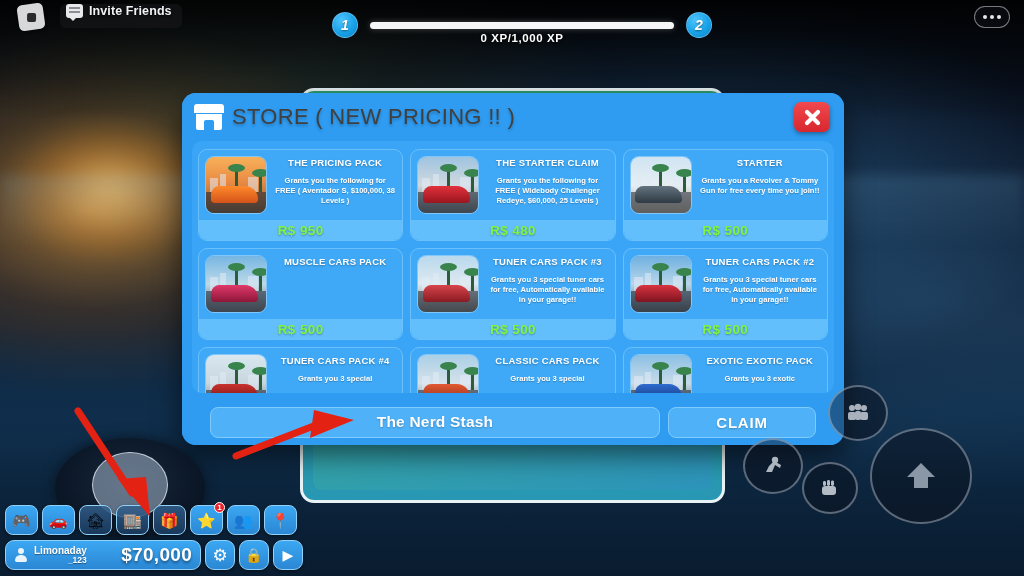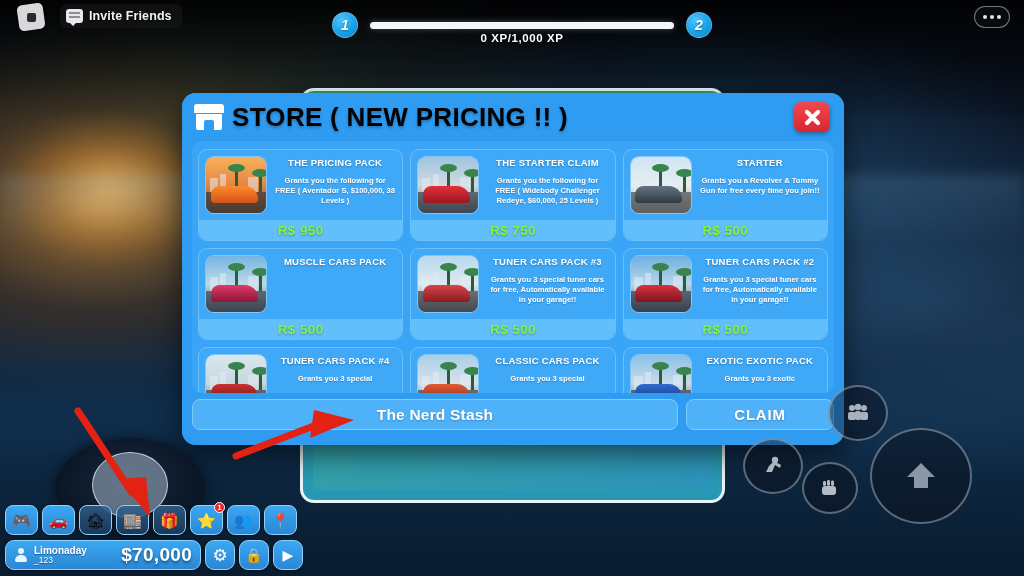--- a/index.html
+++ b/index.html
@@ -44,21 +44,21 @@
   .topbar { position: absolute; left: 0; top: 0; width: 1024px; height: 40px; }
   .roblox-logo {
     position: absolute; left: 18px; top: 4px; width: 26px; height: 26px;
     background: #d8d8da; border-radius: 5px; transform: rotate(-8deg);
     display: flex; align-items: center; justify-content: center;
     box-shadow: 0 1px 3px rgba(0,0,0,.6);
   }
   .roblox-logo i { display:block; width: 9px; height: 9px; background: #2a2a2e; border-radius: 2px; transform: rotate(8deg);}
   .chatbtn {
     position: absolute; left: 60px; top: 4px; height: 24px;
-    display: flex; align-items: center; gap: 6px;
+    display: flex; align-items: flex-start; gap: 6px;
     padding: 0 10px 0 6px; border-radius: 6px;
     background: rgba(25,25,28,.55);
   }
   .chat-ico { width: 17px; height: 14px; background: #e9e9ec; border-radius: 3px; position: relative; flex: 0 0 auto;}
   .chat-ico:after { content:""; position:absolute; left:3px; bottom:-3px; border-left:4px solid transparent; border-right:4px solid transparent; border-top:4px solid #e9e9ec;}
   .chat-ico b { position:absolute; left:3px; top:3px; width:11px; height:1.5px; background:#8d8d95; box-shadow: 0 4px 0 #8d8d95;}
   .chatbtn span { color:#f2f2f4; font-size: 12.5px; font-weight: bold; letter-spacing:.1px; text-shadow: 0 1px 2px rgba(0,0,0,.9); }
 
   .menu-dots {
     position: absolute; right: 14px; top: 6px; width: 36px; height: 22px;
@@ -119,21 +119,21 @@
   .store-header {
     position: relative; height: 48px;
     background: #2f9cf2;
     display: flex; align-items: center; padding: 0 12px;
   }
   .store-icon { width: 30px; height: 26px; position: relative; margin-right: 8px; flex:0 0 auto;}
   .store-icon .awning { position:absolute; left:0; top:0; width:30px; height:9px; background:#fff; border-radius:3px 3px 0 0;}
   .store-icon .body { position:absolute; left:2px; top:10px; width:26px; height:16px; background:#fff; border-radius:0 0 2px 2px;}
   .store-icon .door { position:absolute; left:10px; top:16px; width:10px; height:10px; background:#2f9cf2; border-radius:2px 2px 0 0;}
   .store-title {
-    color:#000000; font-size: 26px; font-weight: bold; letter-spacing: .3px;
+    color:#404040; font-size: 22px; font-weight: normal; letter-spacing: .3px;
     text-shadow: 0 2px 3px rgba(0,0,0,.25);
   }
   .close-btn {
     position:absolute; right: 14px; top: 9px; width: 36px; height: 30px;
     background: linear-gradient(180deg,#f0494d 0%, #d8262f 100%);
     border-radius: 7px; display:flex; align-items:center; justify-content:center;
     box-shadow: 0 2px 4px rgba(0,0,0,.35);
   }
   .close-btn svg { display:block; }
 
@@ -174,21 +174,21 @@
     display:flex; align-items:center; justify-content:center;
     border-radius: 0 0 8px 8px;
   }
   .price {
     color:#7ff53f; font-size: 13.5px; font-weight: bold; letter-spacing:.4px;
     text-shadow: 0 1px 2px rgba(0,0,0,.3);
   }
 
   .store-footer {
     position:absolute; left:0; right:0; bottom:0; height: 46px;
-    display:flex; gap: 8px; padding: 0 10px;
+    display:flex; align-items:center; gap: 8px; padding: 0 28px;
     background: #2f9cf2;
   }
   .code-input {
     flex: 1 1 auto; height: 31px; background: #4fb2f9; border: 1.5px solid #7fcbfd;
     border-radius: 8px; display:flex; align-items:center; justify-content:center;
   }
   .code-input span { color:#ffffff; font-size: 15.5px; font-weight: bold; letter-spacing:.2px; text-shadow: 0 1px 2px rgba(0,0,0,.25);}
   .claim-btn {
     width: 148px; height: 31px; background: #4fb2f9; border: 1.5px solid #7fcbfd;
     border-radius: 8px; display:flex; align-items:center; justify-content:center;
@@ -230,21 +230,21 @@
     background: linear-gradient(180deg, #3ba7f2 0%, #2b87d4 100%);
     border: 1.5px solid #8fd3fb;
     display:flex; align-items:center; padding: 0 8px; gap: 6px;
     box-shadow: 0 1px 3px rgba(0,0,0,.45);
   }
   .avatar { width:14px; height:14px; flex:0 0 auto; position:relative;}
   .avatar .head { position:absolute; left:4px; top:0; width:6px; height:6px; border-radius:50%; background:#eaf4fb;}
   .avatar .body { position:absolute; left:1px; top:7px; width:12px; height:7px; border-radius: 6px 6px 2px 2px; background:#eaf4fb;}
   .pname { display:flex; flex-direction:column; line-height:1.02; flex: 0 0 auto;}
   .pname b { color:#ffffff; font-size: 10px; font-weight:bold; text-shadow: 0 1px 1px rgba(0,0,0,.4);}
-  .pname i { color:#ffffff; font-size: 8.5px; font-style:normal; font-weight:normal; text-shadow: 0 1px 1px rgba(0,0,0,.4);}
+  .pname i { color:#ffffff; font-size: 8.5px; font-style:normal; font-weight:bold; text-shadow: 0 1px 1px rgba(0,0,0,.4); text-align: right;}
   .money { margin-left:auto; color:#ffffff; font-size: 19px; font-weight:bold; letter-spacing:.3px; text-shadow: 0 2px 3px rgba(0,0,0,.45);}
   .sq-btn {
     width: 30px; height: 30px; border-radius: 9px;
     background: linear-gradient(180deg, #3ba7f2 0%, #2b87d4 100%);
     border: 1.5px solid #8fd3fb; display:flex; align-items:center; justify-content:center;
     box-shadow: 0 1px 3px rgba(0,0,0,.45);
   }
 
   
   .tc {
@@ -357,21 +357,21 @@
                 <div class="palm" style="left:88%;height:32%;"></div>
                 <div class="ground"></div>
                 <div class="car" style="background:linear-gradient(180deg,#e0303a,#9b1620)"></div>
               </div>
               <div class="card-text">
                 <div class="card-name">THE STARTER CLAIM</div>
                 <div class="card-desc">Grants you the following for FREE ( Widebody Challenger Redeye, $60,000, 25 Levels )</div>
               </div>
             </div>
             <div class="price-bar">
-              <span class="price">R$ 750</span>
+              <span class="price">R$ 480</span>
             </div>
           </div>
           <div class="card">
             <div class="card-top">
               <div class="thumb">
                 <div class="sky" style="background:linear-gradient(180deg,#cfe4f2 0%,#e6eef3 50%,#b4a892 100%)"></div>
                 <div class="bldg" style="left:6%;width:14%;height:24%;"></div>
                 <div class="bldg" style="left:24%;width:10%;height:32%;"></div>
                 <div class="bldg" style="left:70%;width:16%;height:27%;"></div>
                 <div class="palm" style="left:48%;"></div>

